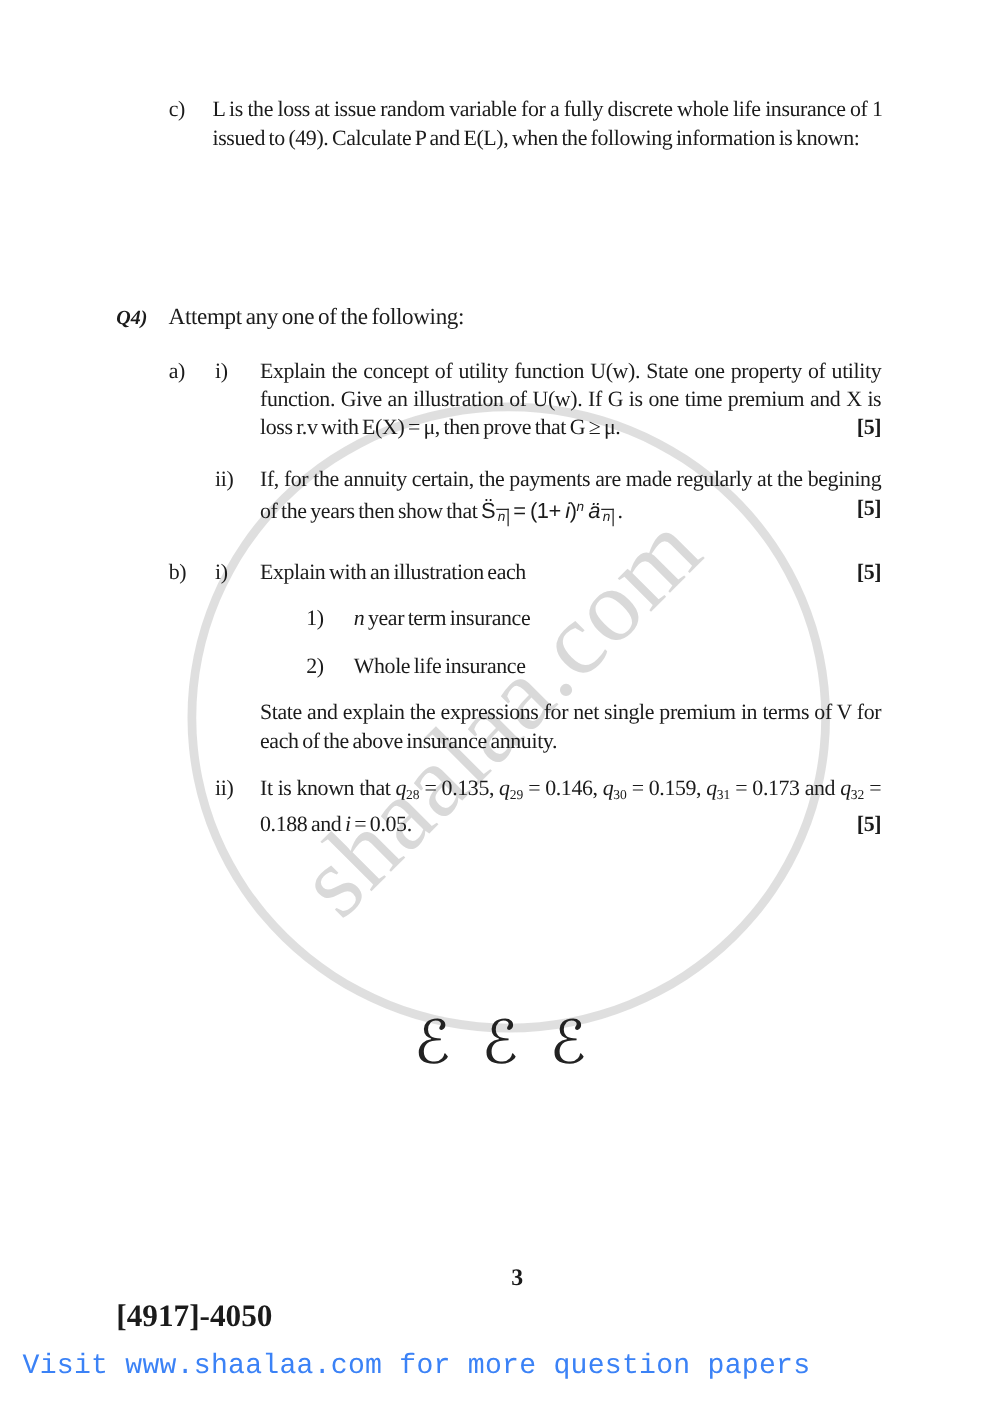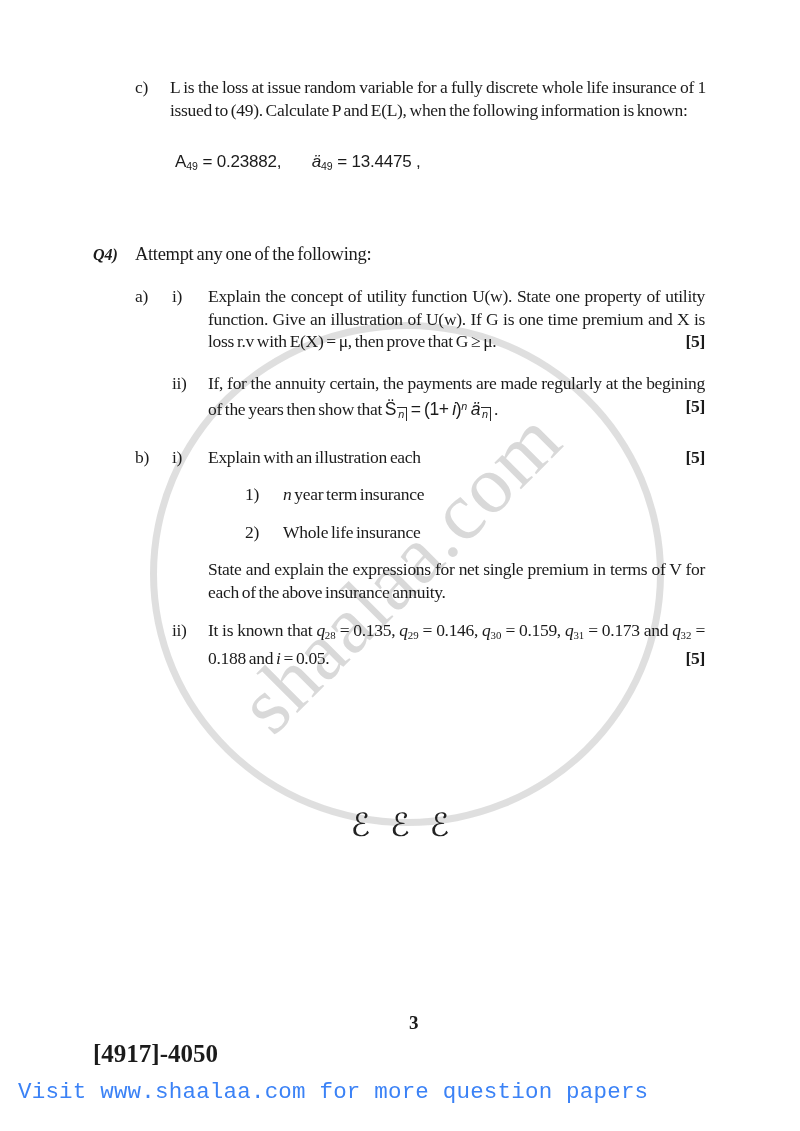--- a/index.html
+++ b/index.html
@@ -25,45 +25,41 @@
   .sans{font-family:"Liberation Sans",sans-serif;}
   .formula{font-family:"Liberation Sans",sans-serif;font-size:17px;letter-spacing:-0.2px;}
   .formula .serifpart{font-family:"Liberation Serif",serif;font-size:17.5px;}
   sub{font-size:0.62em;vertical-align:-0.3em;letter-spacing:0;}
   sup{font-size:0.62em;vertical-align:0.5em;letter-spacing:0;}
   sub.angle{border-top:1px solid #2a2a2a;border-right:1px solid #2a2a2a;
             padding:0 2px 1px 1px;margin-left:1px;}
   .seg2{margin-left:26px;}
   .q4lab{font-weight:bold;font-style:italic;font-size:16px;margin-right:13px;}
   .eee{position:absolute;left:0;right:0;top:806px;text-align:center;z-index:1;
-       font-family:"DejaVu Sans",sans-serif;font-size:32px;word-spacing:10px;color:#222;}
+       font-family:"DejaVu Sans",sans-serif;font-size:48px;word-spacing:10px;color:#222;}
   .footer-code{position:absolute;left:93px;top:1040px;font-weight:bold;font-size:25px;z-index:1;}
   .footer-page{position:absolute;left:409px;top:1012px;font-weight:bold;font-size:19px;z-index:1;}
   .banner{position:absolute;left:18px;top:1079px;z-index:1;color:#3b82f6;
           font-family:Liberation Mono, monospace;font-size:22.5px;letter-spacing:0.2px;}
 </style>
 </head>
 <body>
 
 <div class="page">
 
   <div class="wm-ring"></div>
   <div class="wm-text">shaalaa.com</div>
 
   <div class="blk row" style="left:135px;top:76px;">
     <span class="lab bodytxt" style="width:35px;">c)</span>
     <div class="w-c bodytxt just">
       <span>L is the loss at issue random variable for a fully discrete whole life insurance of 1 issued to (49). Calculate P and E(L), when the following information is known:</span>
     </div>
   </div>
 
-  <div class="blk formula" style="left:175px;top:152px;">
-    <span><span class="sans">A</span><sub class="sans">49</sub><span class="sans"> = 0.23882,</span></span>
-    <span class="seg2"><span class="it sans">ä</span><sub class="sans">49</sub><span class="sans"> = 13.4475 ,</span></span>
-  </div>
 
 
   <div class="blk" style="left:93px;top:243px;">
     <span class="q4lab">Q4)</span>
     <span class="bodytxt" style="font-size:18.5px;">Attempt any one of the following:</span>
   </div>
 
   <div class="blk row" style="left:135px;top:285px;">
     <span class="lab bodytxt">a)</span>
     <span class="lab2 bodytxt">i)</span>

